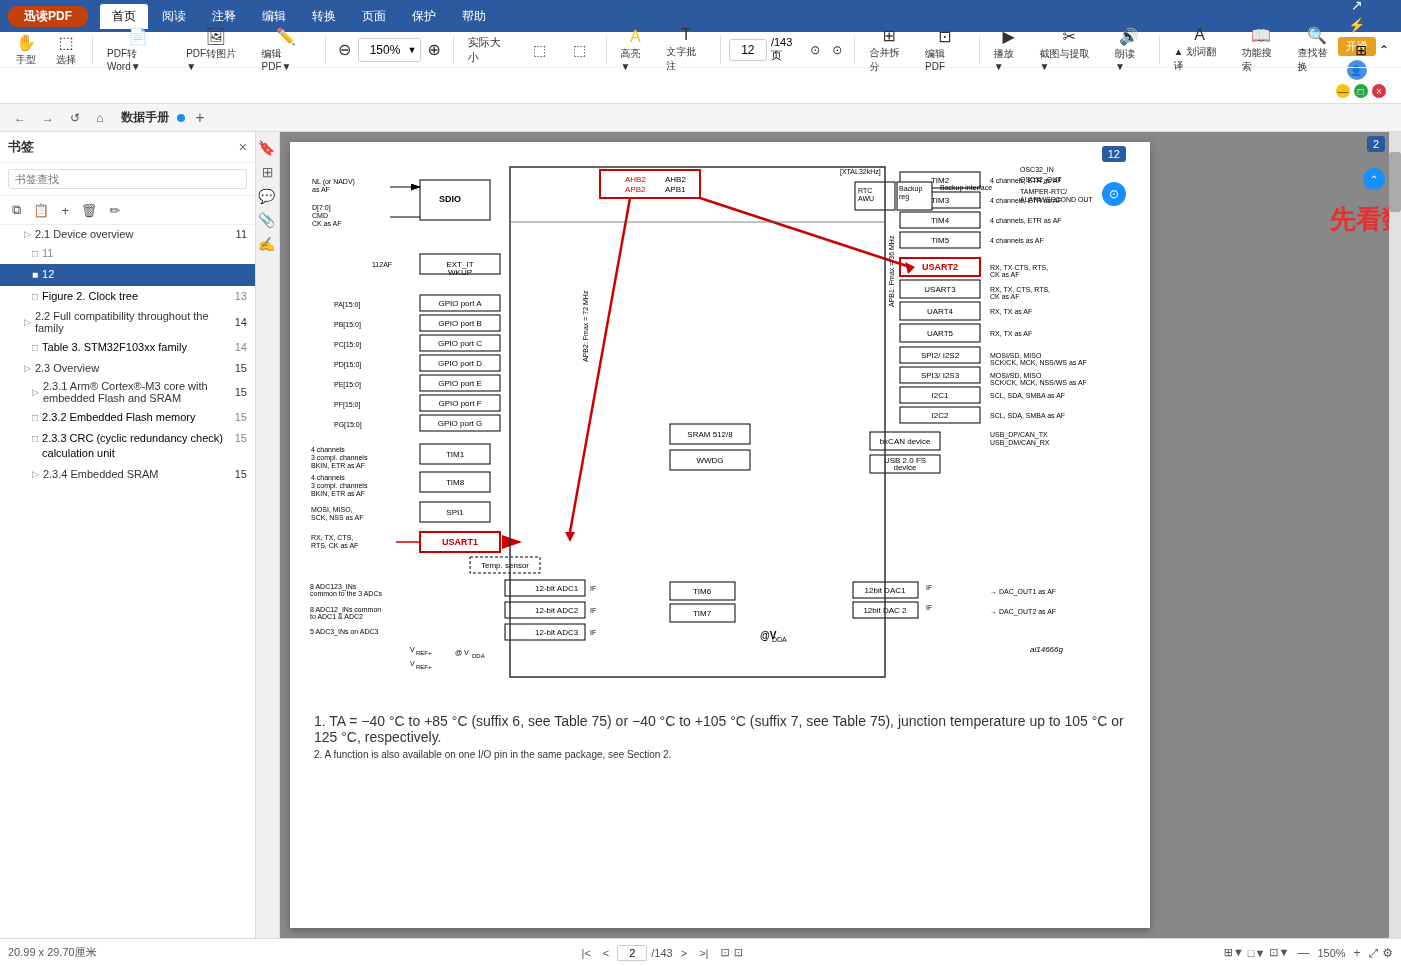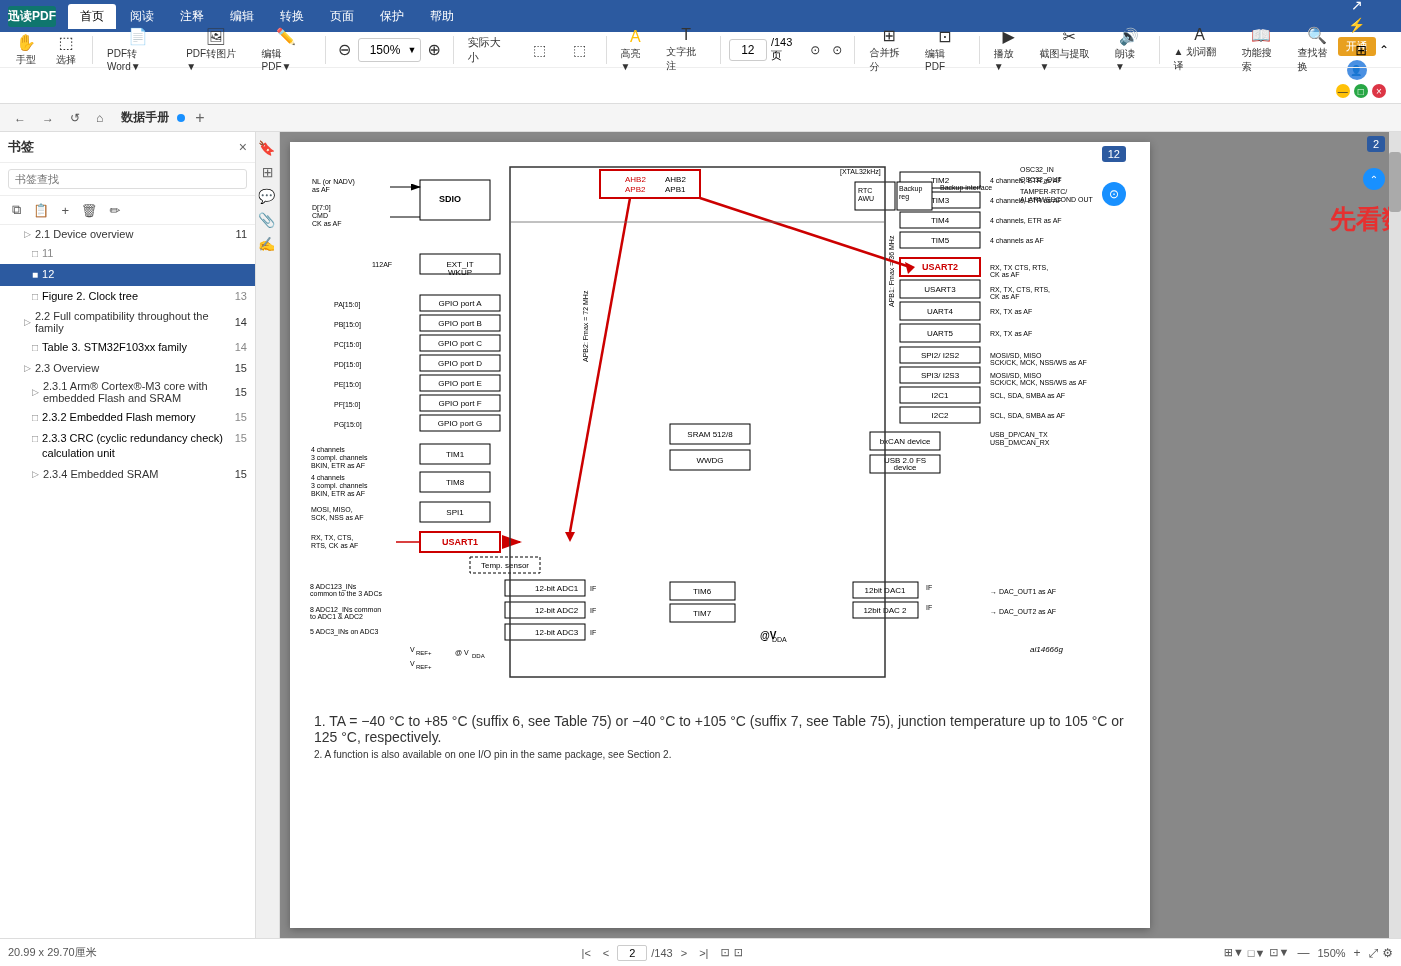--- a/index.html
+++ b/index.html
@@ -9,24 +9,24 @@
     #title-bar {
       height: 32px;
       background: #2c5aa0;
       display: flex;
       align-items: center;
       padding: 0 8px;
       color: white;
       font-size: 13px;
     }
     #title-bar .app-logo {
-      background: #0f766e;
+      background: #c2410c;
       color: white;
-      padding: 2px 0;
-      border-radius: 3px;
+      padding: 2px 16px;
+      border-radius: 9px;
       font-size: 12px;
       font-weight: bold;
       margin-right: 12px;
     }
     #title-bar .nav-tabs {
       display: flex;
       gap: 2px;
     }
     #title-bar .nav-tab {
       padding: 4px 12px;

